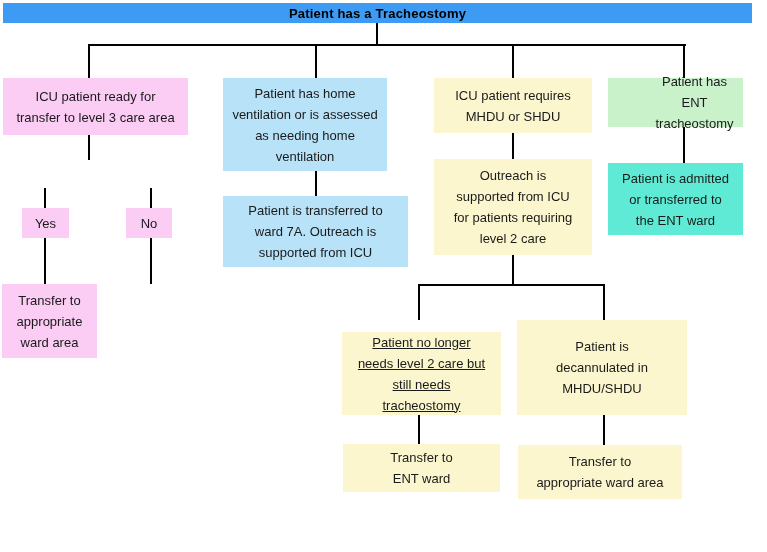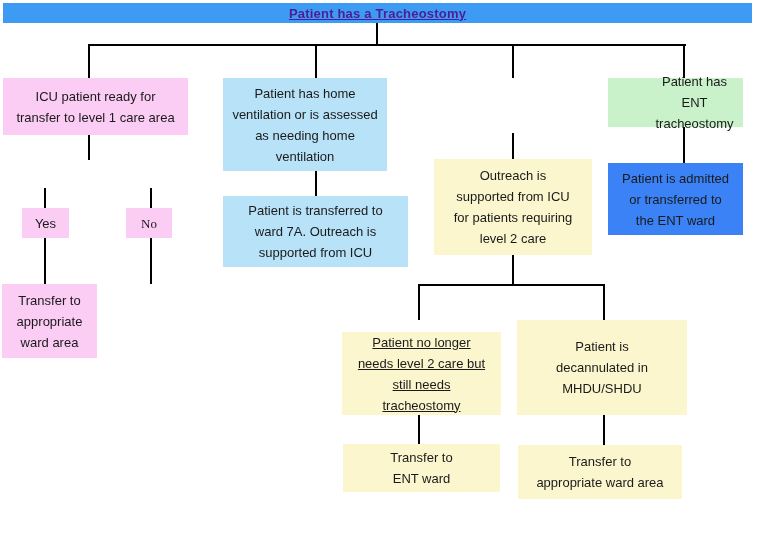--- a/index.html
+++ b/index.html
@@ -6,31 +6,31 @@
   #canvas{
     position:relative;width:767px;height:552px;background:#ffffff;overflow:hidden;
     font-family:"Liberation Sans",sans-serif;color:#1a1a1a;
   }
   .node{
     position:absolute;display:flex;align-items:center;justify-content:center;
     text-align:center;white-space:pre-line;font-size:13px;line-height:21px;
     padding:1px 3px;box-sizing:border-box;
   }
   .header{
-    font-weight:bold;font-size:13px;color:#4c1d95;letter-spacing:0.2px;text-decoration:underline;
+    font-weight:bold;font-size:13px;color:#000000;letter-spacing:0.2px;
   }
   .vline{position:absolute;width:2px;}
   .hline{position:absolute;height:2px;}
 
   
   #n-root      {left:3px;   top:3px;   width:749px; height:20px;}
   #n-icu-ready {left:3px;   top:78px;  width:185px; height:57px;}
   #n-decann    {left:3px;   top:160px; width:185px; height:28px;}
   #n-yes       {left:22px;  top:208px; width:47px;  height:30px;}
-  #n-no        {left:126px; top:208px; width:46px;  height:30px;font-family:Liberation Serif, serif;}
+  #n-no        {left:126px; top:208px; width:46px;  height:30px;}
   #n-tr-appr-p {left:2px;   top:284px; width:95px;  height:74px;}
   #n-tr-ent-p  {left:102px; top:284px; width:90px;  height:73px;}
   #n-home-vent {left:223px; top:78px;  width:164px; height:93px;}
   #n-ward7a    {left:223px; top:196px; width:185px; height:71px;}
   #n-mhdu      {left:434px; top:78px;  width:158px; height:55px;}
   #n-outreach  {left:434px; top:159px; width:158px; height:96px;}
   #n-nolonger  {left:342px; top:332px; width:159px; height:83px;text-decoration:underline;}
   #n-decann2   {left:517px; top:320px; width:170px; height:95px;}
   #n-tr-ent-y  {left:343px; top:444px; width:157px; height:48px;}
   #n-tr-appr-y {left:518px; top:445px; width:164px; height:54px;}
@@ -80,50 +80,52 @@
   <div class="hline" id="l-yel-branch" style="background-color: rgb(0, 0, 0);"></div>
   <div class="vline" id="l-yel-dropL" style="background-color: rgb(0, 0, 0);"></div>
   <div class="vline" id="l-yel-dropR" style="background-color: rgb(0, 0, 0);"></div>
   <div class="vline" id="l-yel-stem3" style="background-color: rgb(0, 0, 0);"></div>
   <div class="vline" id="l-yel-stem4" style="background-color: rgb(0, 0, 0);"></div>
   <div class="vline" id="l-green-stem" style="background-color: rgb(0, 0, 0);"></div>
 
   <div class="node header" id="n-root" style="background-color: rgb(62, 155, 244);">Patient has a Tracheostomy</div>
 
   <div class="node" id="n-icu-ready" style="background-color: rgb(251, 204, 244);">ICU patient ready for
-transfer to level 1 care area</div>
+transfer to level 3 care area</div>
   <div class="node" id="n-yes" style="background-color: rgb(251, 204, 244);">Yes</div>
   <div class="node" id="n-no" style="background-color: rgb(251, 204, 244);">No</div>
   <div class="node" id="n-tr-appr-p" style="background-color: rgb(251, 204, 244);">Transfer to
 appropriate
 ward area</div>
 
   <div class="node" id="n-home-vent" style="background-color: rgb(184, 226, 248);">Patient has home
 ventilation or is assessed
 as needing home
 ventilation</div>
   <div class="node" id="n-ward7a" style="background-color: rgb(184, 226, 248);">Patient is transferred to
 ward 7A.  Outreach is
 supported from ICU</div>
 
+  <div class="node" id="n-mhdu" style="background-color: rgb(251, 246, 206);">ICU patient requires
+MHDU or SHDU</div>
   <div class="node" id="n-outreach" style="background-color: rgb(251, 246, 206);">Outreach is
 supported from ICU
 for patients requiring
 level 2 care</div>
   <div class="node" id="n-nolonger" style="background-color: rgb(251, 246, 206);">Patient no longer
 needs level 2 care but
 still needs
 tracheostomy</div>
   <div class="node" id="n-decann2" style="background-color: rgb(251, 246, 206);">Patient is
 decannulated in
 MHDU/SHDU</div>
   <div class="node" id="n-tr-ent-y" style="background-color: rgb(251, 246, 206);">Transfer to
 ENT ward</div>
   <div class="node" id="n-tr-appr-y" style="background-color: rgb(251, 246, 206);">Transfer to
 appropriate ward area</div>
 
   <div class="node" id="n-ent-trach" style="background-color: rgb(201, 242, 203);">Patient has ENT
 tracheostomy</div>
-  <div class="node" id="n-ent-adm" style="background-color: #3b82f6;">Patient is admitted
+  <div class="node" id="n-ent-adm" style="background-color: #5eead4;">Patient is admitted
 or transferred to
 the ENT ward</div>
 
 </div>
 
 </body></html>

